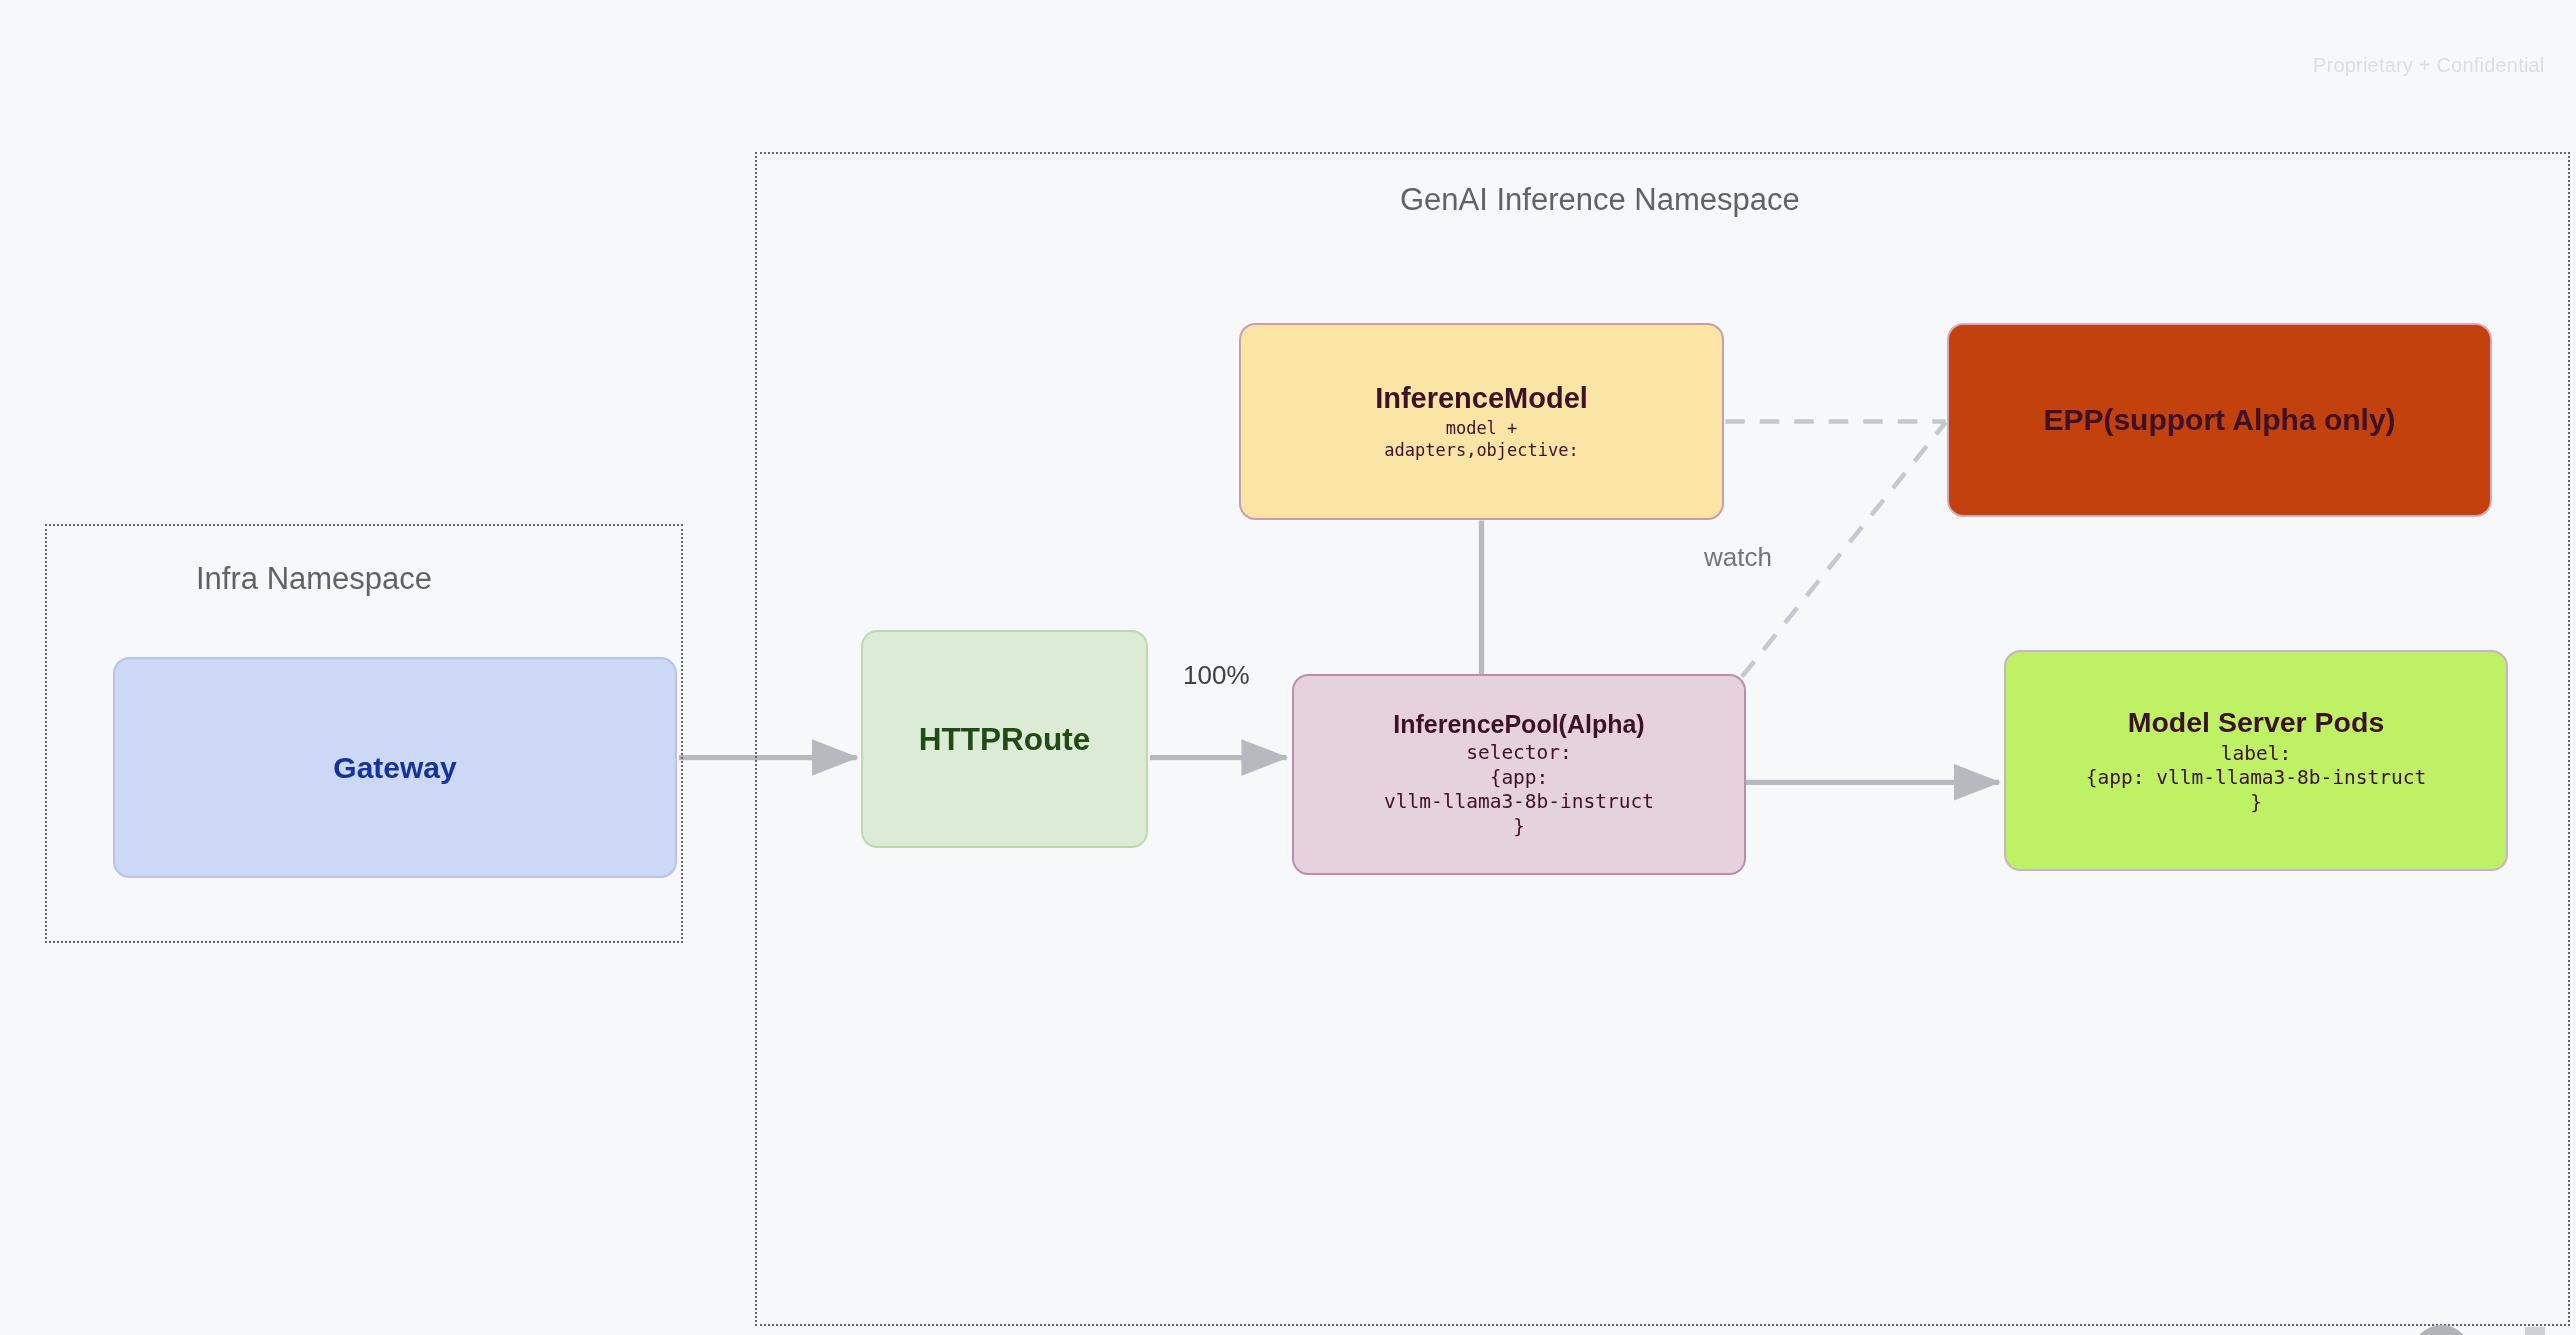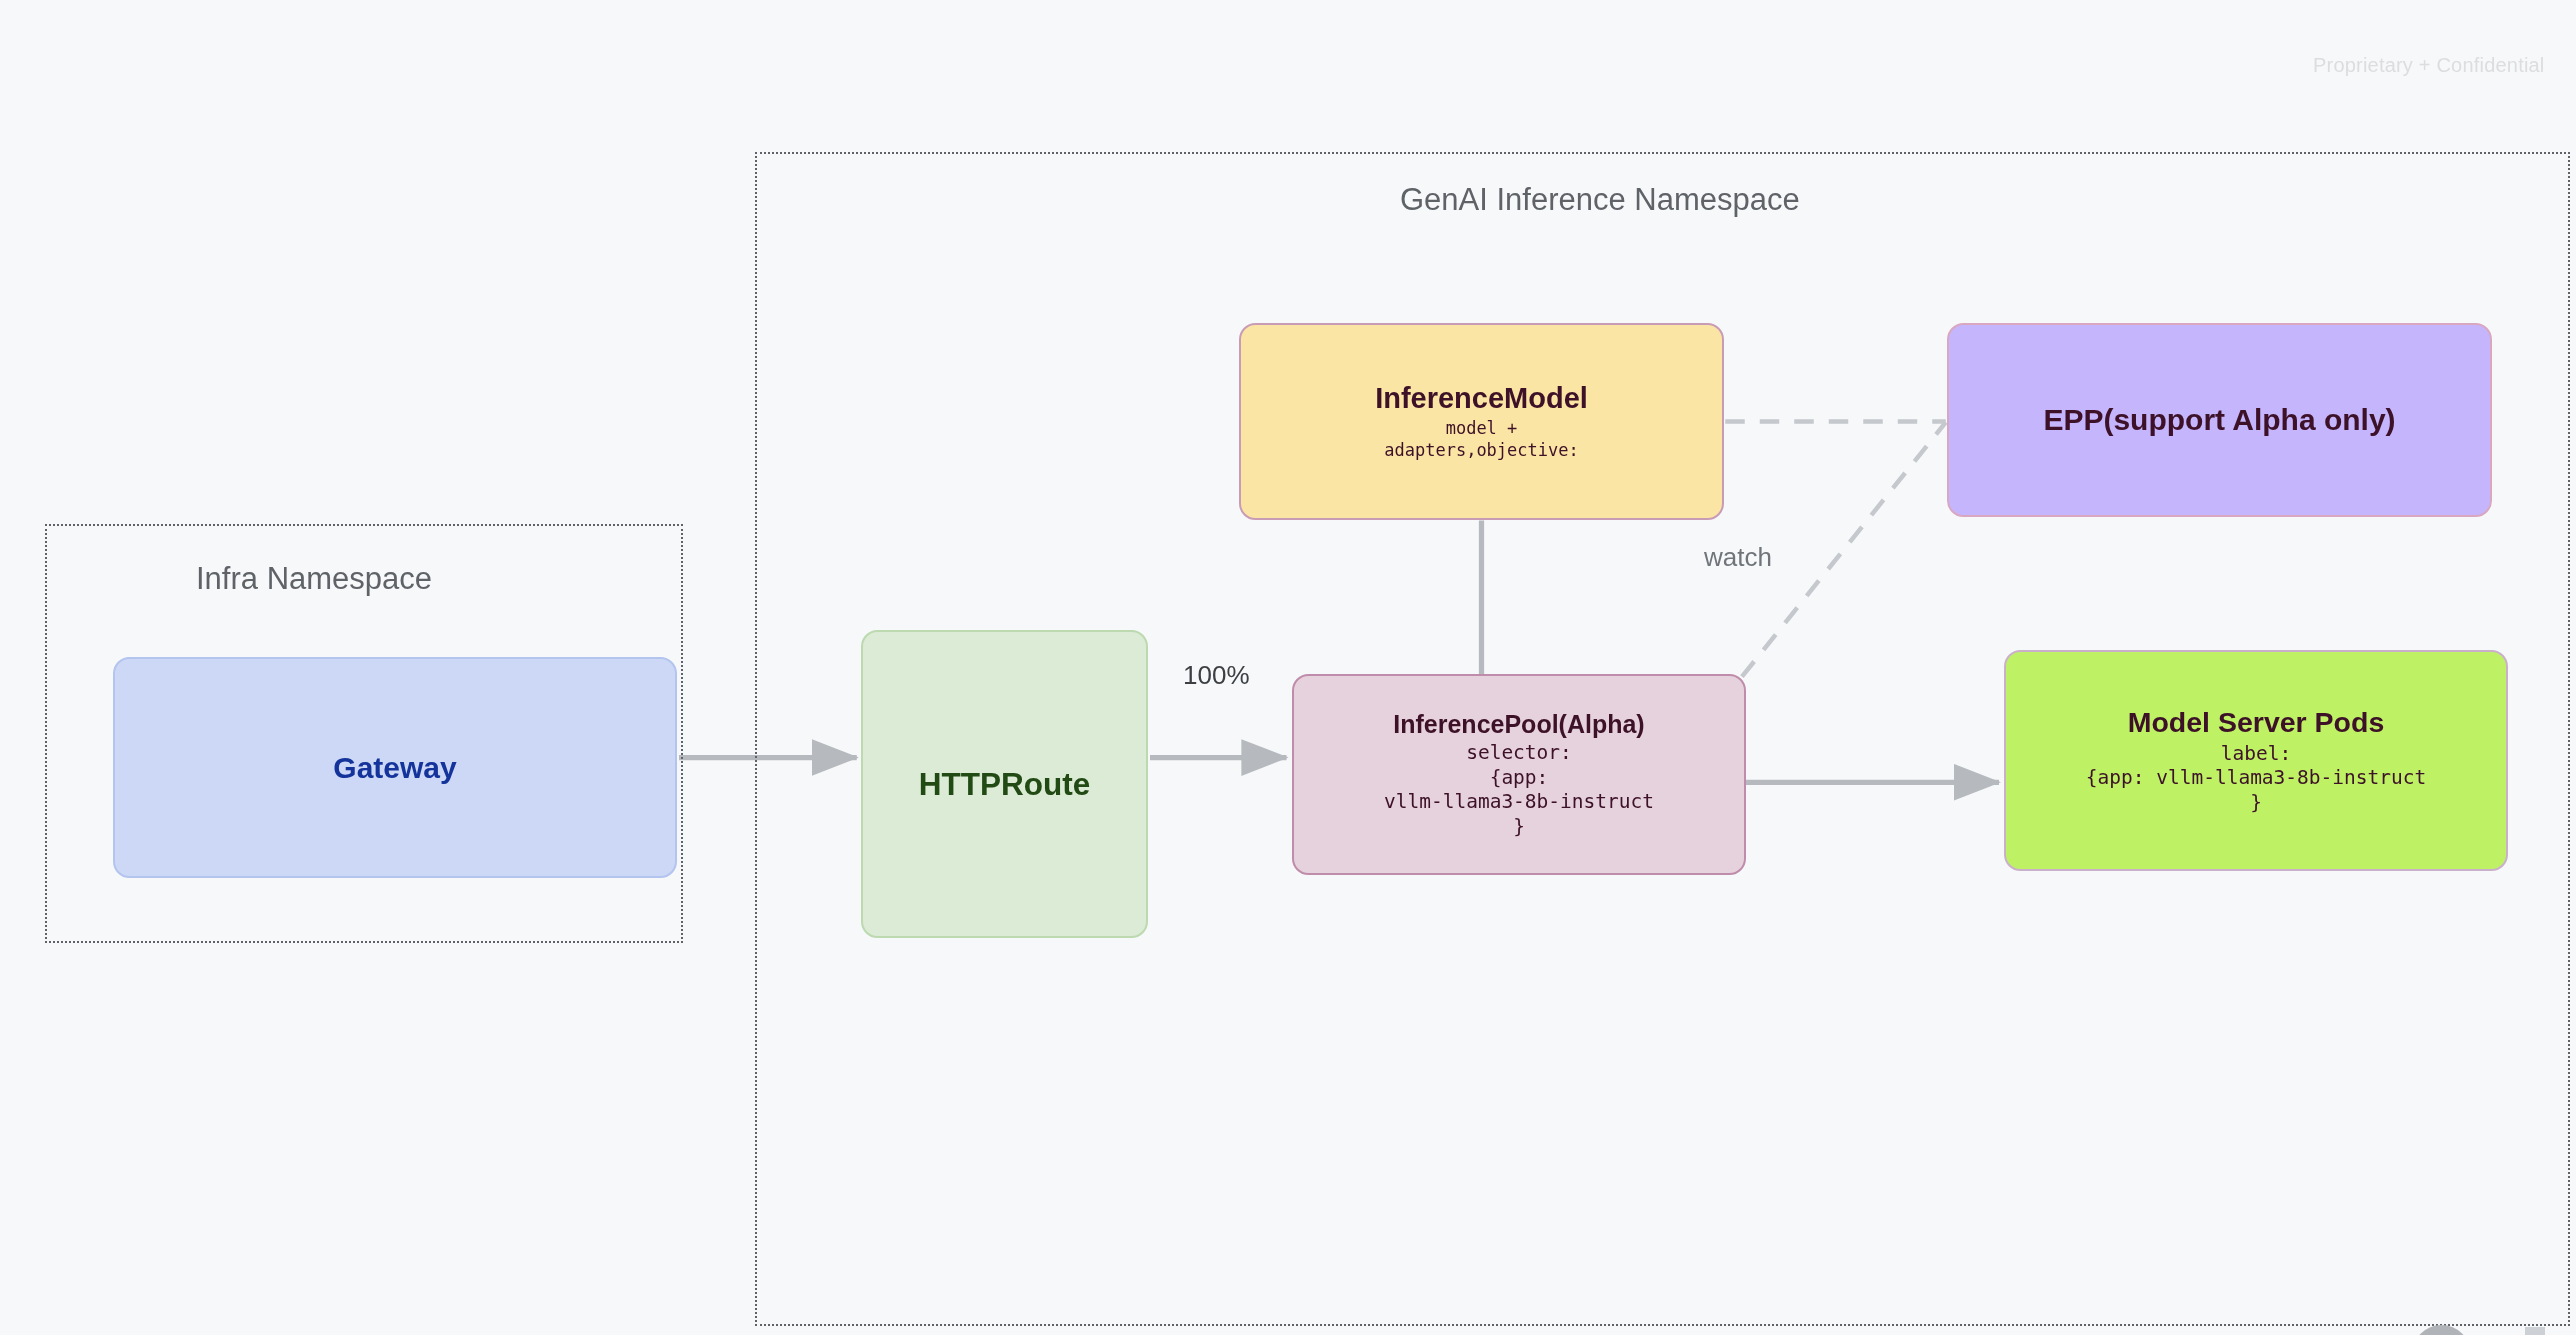--- a/index.html
+++ b/index.html
@@ -74,21 +74,21 @@
   #node-gateway {
     left: 113px; top: 657px; width: 564px; height: 221px;
     background: #ccd8f5;
     border: 2.3px solid #b3c4ee;
     padding: 0 38px;
   }
   #node-gateway .title { font-size: 30px; color: #15349b; }
 
   
   #node-httproute {
-    left: 861px; top: 630px; width: 287px; height: 308px;
+    left: 861px; top: 630px; width: 287px; height: 218px;
     background: #dcebd5;
     border: 2.3px solid #bcd9af;
     padding: 0 41px;
   }
   #node-httproute .title { font-size: 31.5px; color: #214a14; }
 
   
   #node-inferencemodel {
     left: 1239px; top: 323px; width: 485px; height: 197px;
     background: #fbe5a4;
@@ -104,21 +104,21 @@
     background: #e6d2dd;
     border: 2.3px solid #c08cab;
     padding: 0 30px;
   }
   #node-inferencepool .title { font-size: 25px; color: #3d1128; margin-bottom: 2.3px; }
   #node-inferencepool .sub { font-size: 19.5px; color: #3d1128; }
 
   
   #node-epp {
     left: 1947px; top: 323px; width: 545px; height: 194px;
-    background: #c4b5fd;
+    background: #c2410c;
     border: 2.3px solid #d9a8c0;
     padding: 0 35px;
   }
   #node-epp .title { font-size: 30px; color: #3d1128; }
 
   
   #node-modelserverpods {
     left: 2004px; top: 650px; width: 504px; height: 221px;
     background: #bef264;
     border: 2.3px solid #cbb0cc;

